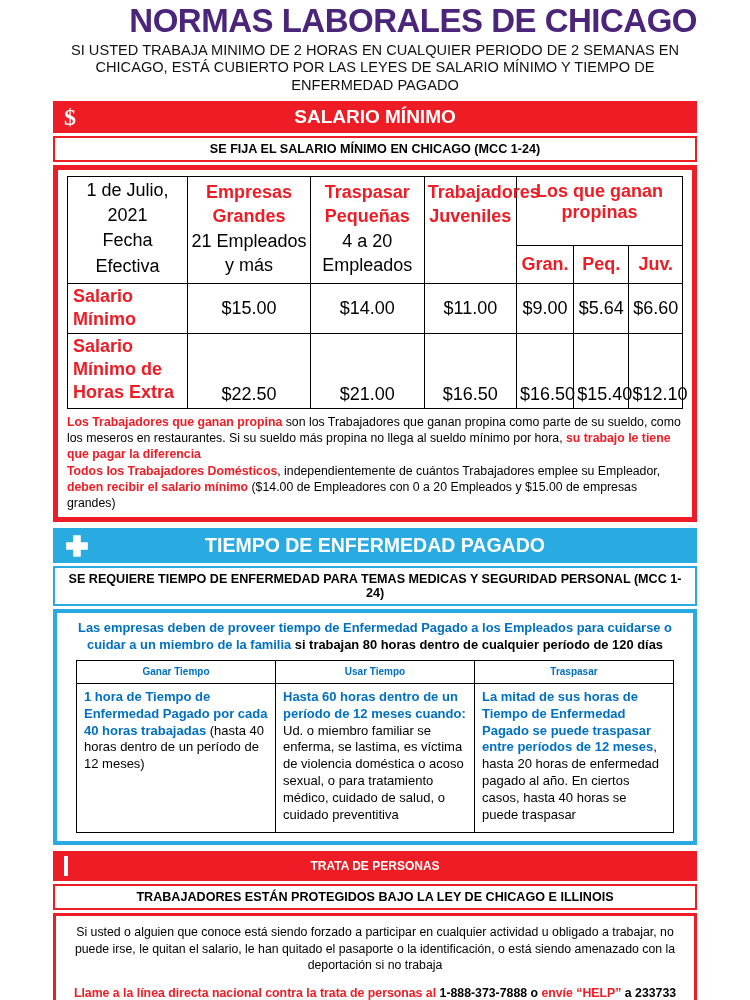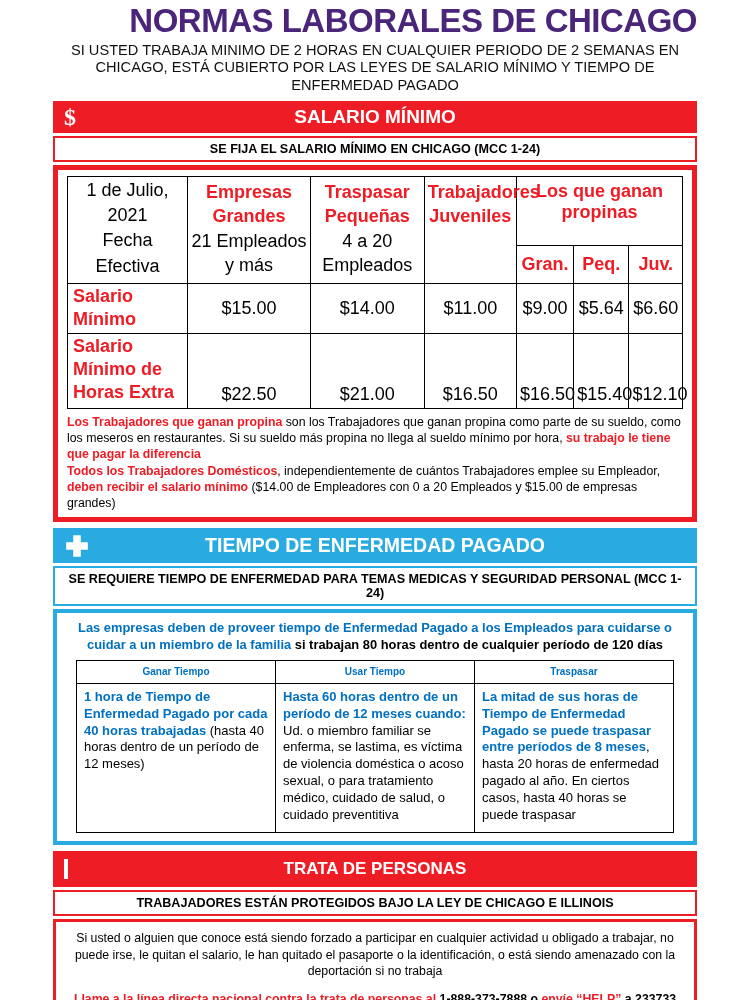--- a/index.html
+++ b/index.html
@@ -52,21 +52,21 @@
   .cross-icon svg{display:block}
   .sub-blue{border:2.5px solid var(--blue)}
   .body-blue{border:4px solid var(--blue);padding:5px 8px 8px}
   .sick-intro{font-size:12.9px;font-weight:700;text-align:center;line-height:1.3;padding:2px 6px 6px}
   table.sick{width:calc(100% - 22px);margin:0 11px;border-collapse:collapse;table-layout:fixed}
   table.sick td{border:1.6px solid #000}
   table.sick .sick-hd td{height:23px;text-align:center;font-size:10px;font-weight:700;color:var(--text-blue);vertical-align:middle}
   table.sick .sick-body td{font-size:13px;line-height:1.3;vertical-align:top;padding:5px 7px 8px;height:146px}
 
   
-  .banner-red2{background:var(--red);height:36px;font-size:17px}
+  .banner-red2{background:var(--red);height:30px;font-size:12px}
   .white-bar{width:4px;height:20px;background:#fff}
   .body-red2{border:3px solid var(--red);padding:8px 12px 9px}
   .traf-p{font-size:12.3px;line-height:1.36;text-align:center}
   .traf-p + .traf-p{margin-top:11px}
 
   
   .banner-purple{background:var(--purple);height:44px;font-size:25px}
 </style>
 </head>
 <body>
@@ -160,21 +160,21 @@
         <table class="sick">
           <tbody>
               <tr class="sick-hd">
             <td>Ganar Tiempo</td>
             <td>Usar Tiempo</td>
             <td>Traspasar</td>
           </tr>
           <tr class="sick-body">
             <td><span class="seg-b">1 hora de Tiempo de Enfermedad Pagado por cada 40 horas trabajadas</span><span> (hasta 40 horas dentro de un período de 12 meses)</span></td>
             <td><span class="seg-b">Hasta 60 horas dentro de un período de 12 meses cuando:</span><span>  Ud. o miembro familiar se enferma, se lastima, es víctima de violencia doméstica o acoso sexual, o para tratamiento médico, cuidado de salud, o cuidado preventitiva</span></td>
-            <td><span class="seg-b">La mitad de sus horas de Tiempo de Enfermedad Pagado se puede traspasar entre períodos de 8 meses</span><span>, hasta 20 horas de enfermedad pagado al año. En ciertos casos, hasta 40 horas se puede traspasar</span></td>
+            <td><span class="seg-b">La mitad de sus horas de Tiempo de Enfermedad Pagado se puede traspasar entre períodos de 12 meses</span><span>, hasta 20 horas de enfermedad pagado al año. En ciertos casos, hasta 40 horas se puede traspasar</span></td>
           </tr>
         </tbody>
           </table>
       </div>
     </div>
 
     <div class="section">
       <div class="banner banner-red2">
         <span class="b-icon">
             <span class="white-bar"></span>

